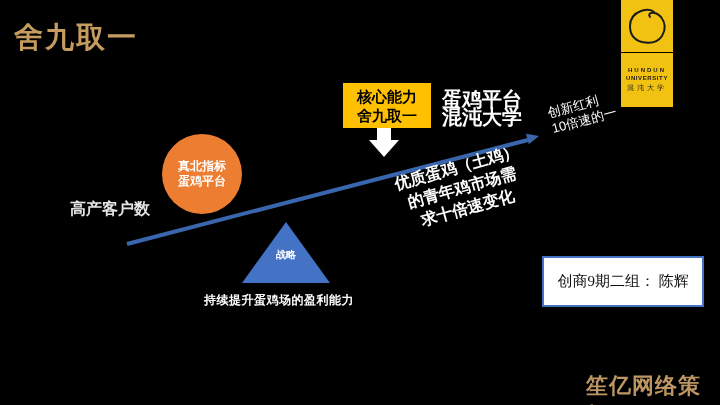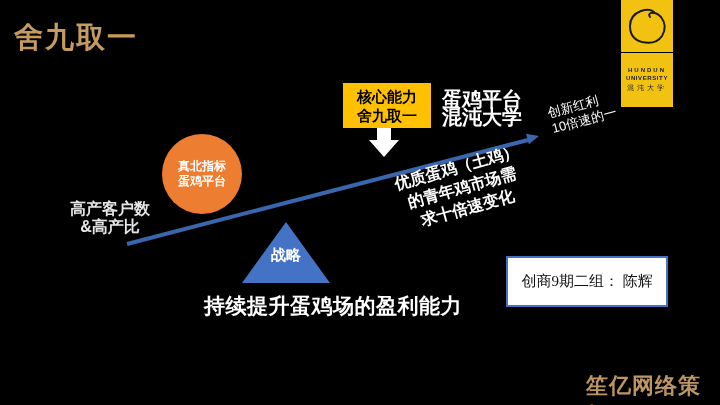--- a/index.html
+++ b/index.html
@@ -53,27 +53,27 @@
     transform:rotate(-15deg);transform-origin:left top;
   }
   
   .triangle{
     left:242px;top:222px;width:0;height:0;
     border-left:44px solid transparent;border-right:44px solid transparent;
     border-bottom:61px solid #4472C4;
   }
   .triangle-label{
     left:242px;top:247px;width:88px;text-align:center;color:#fff;
-    font-size:15px;font-weight:bold;line-height:15px;
+    font-size:10px;font-weight:bold;line-height:15px;
   }
   
-  .bottom-caption{left:204px;top:292px;color:#fff;font-size:21px;font-weight:bold;letter-spacing:0.5px;}
+  .bottom-caption{left:204px;top:292px;color:#fff;font-size:12px;font-weight:bold;letter-spacing:0.5px;}
   
   .team-box{
-    left:506px;top:256px;width:162px;height:51px;background:#ffffff;
+    left:542px;top:256px;width:162px;height:51px;background:#ffffff;
     border:2px solid #4472C4;box-sizing:border-box;
     display:flex;align-items:center;justify-content:center;
     color:#111;font-size:15px;font-family:"Liberation Serif","DejaVu Serif",serif;
   }
   
   .watermark{left:586px;top:371px;color:#BD9663;font-size:22px;font-weight:bold;letter-spacing:1px;}
 </style>
 </head>
 <body>
 
@@ -112,21 +112,20 @@
     <div>混沌大学</div>
   </div>
 
   <div class="abs circle">
     <span>真北指标</span>
     <span>蛋鸡平台</span>
   </div>
 
   <div class="abs left-metric">
     <div>高产客户数</div>
-    <div>&amp;高产比</div>
   </div>
 
   <div class="abs lever-caption">
     <div>优质蛋鸡（土鸡）</div>
     <div>的青年鸡市场需</div>
     <div>求十倍速变化</div>
   </div>
 
   <div class="abs innovation">
     <div>创新红利</div>

